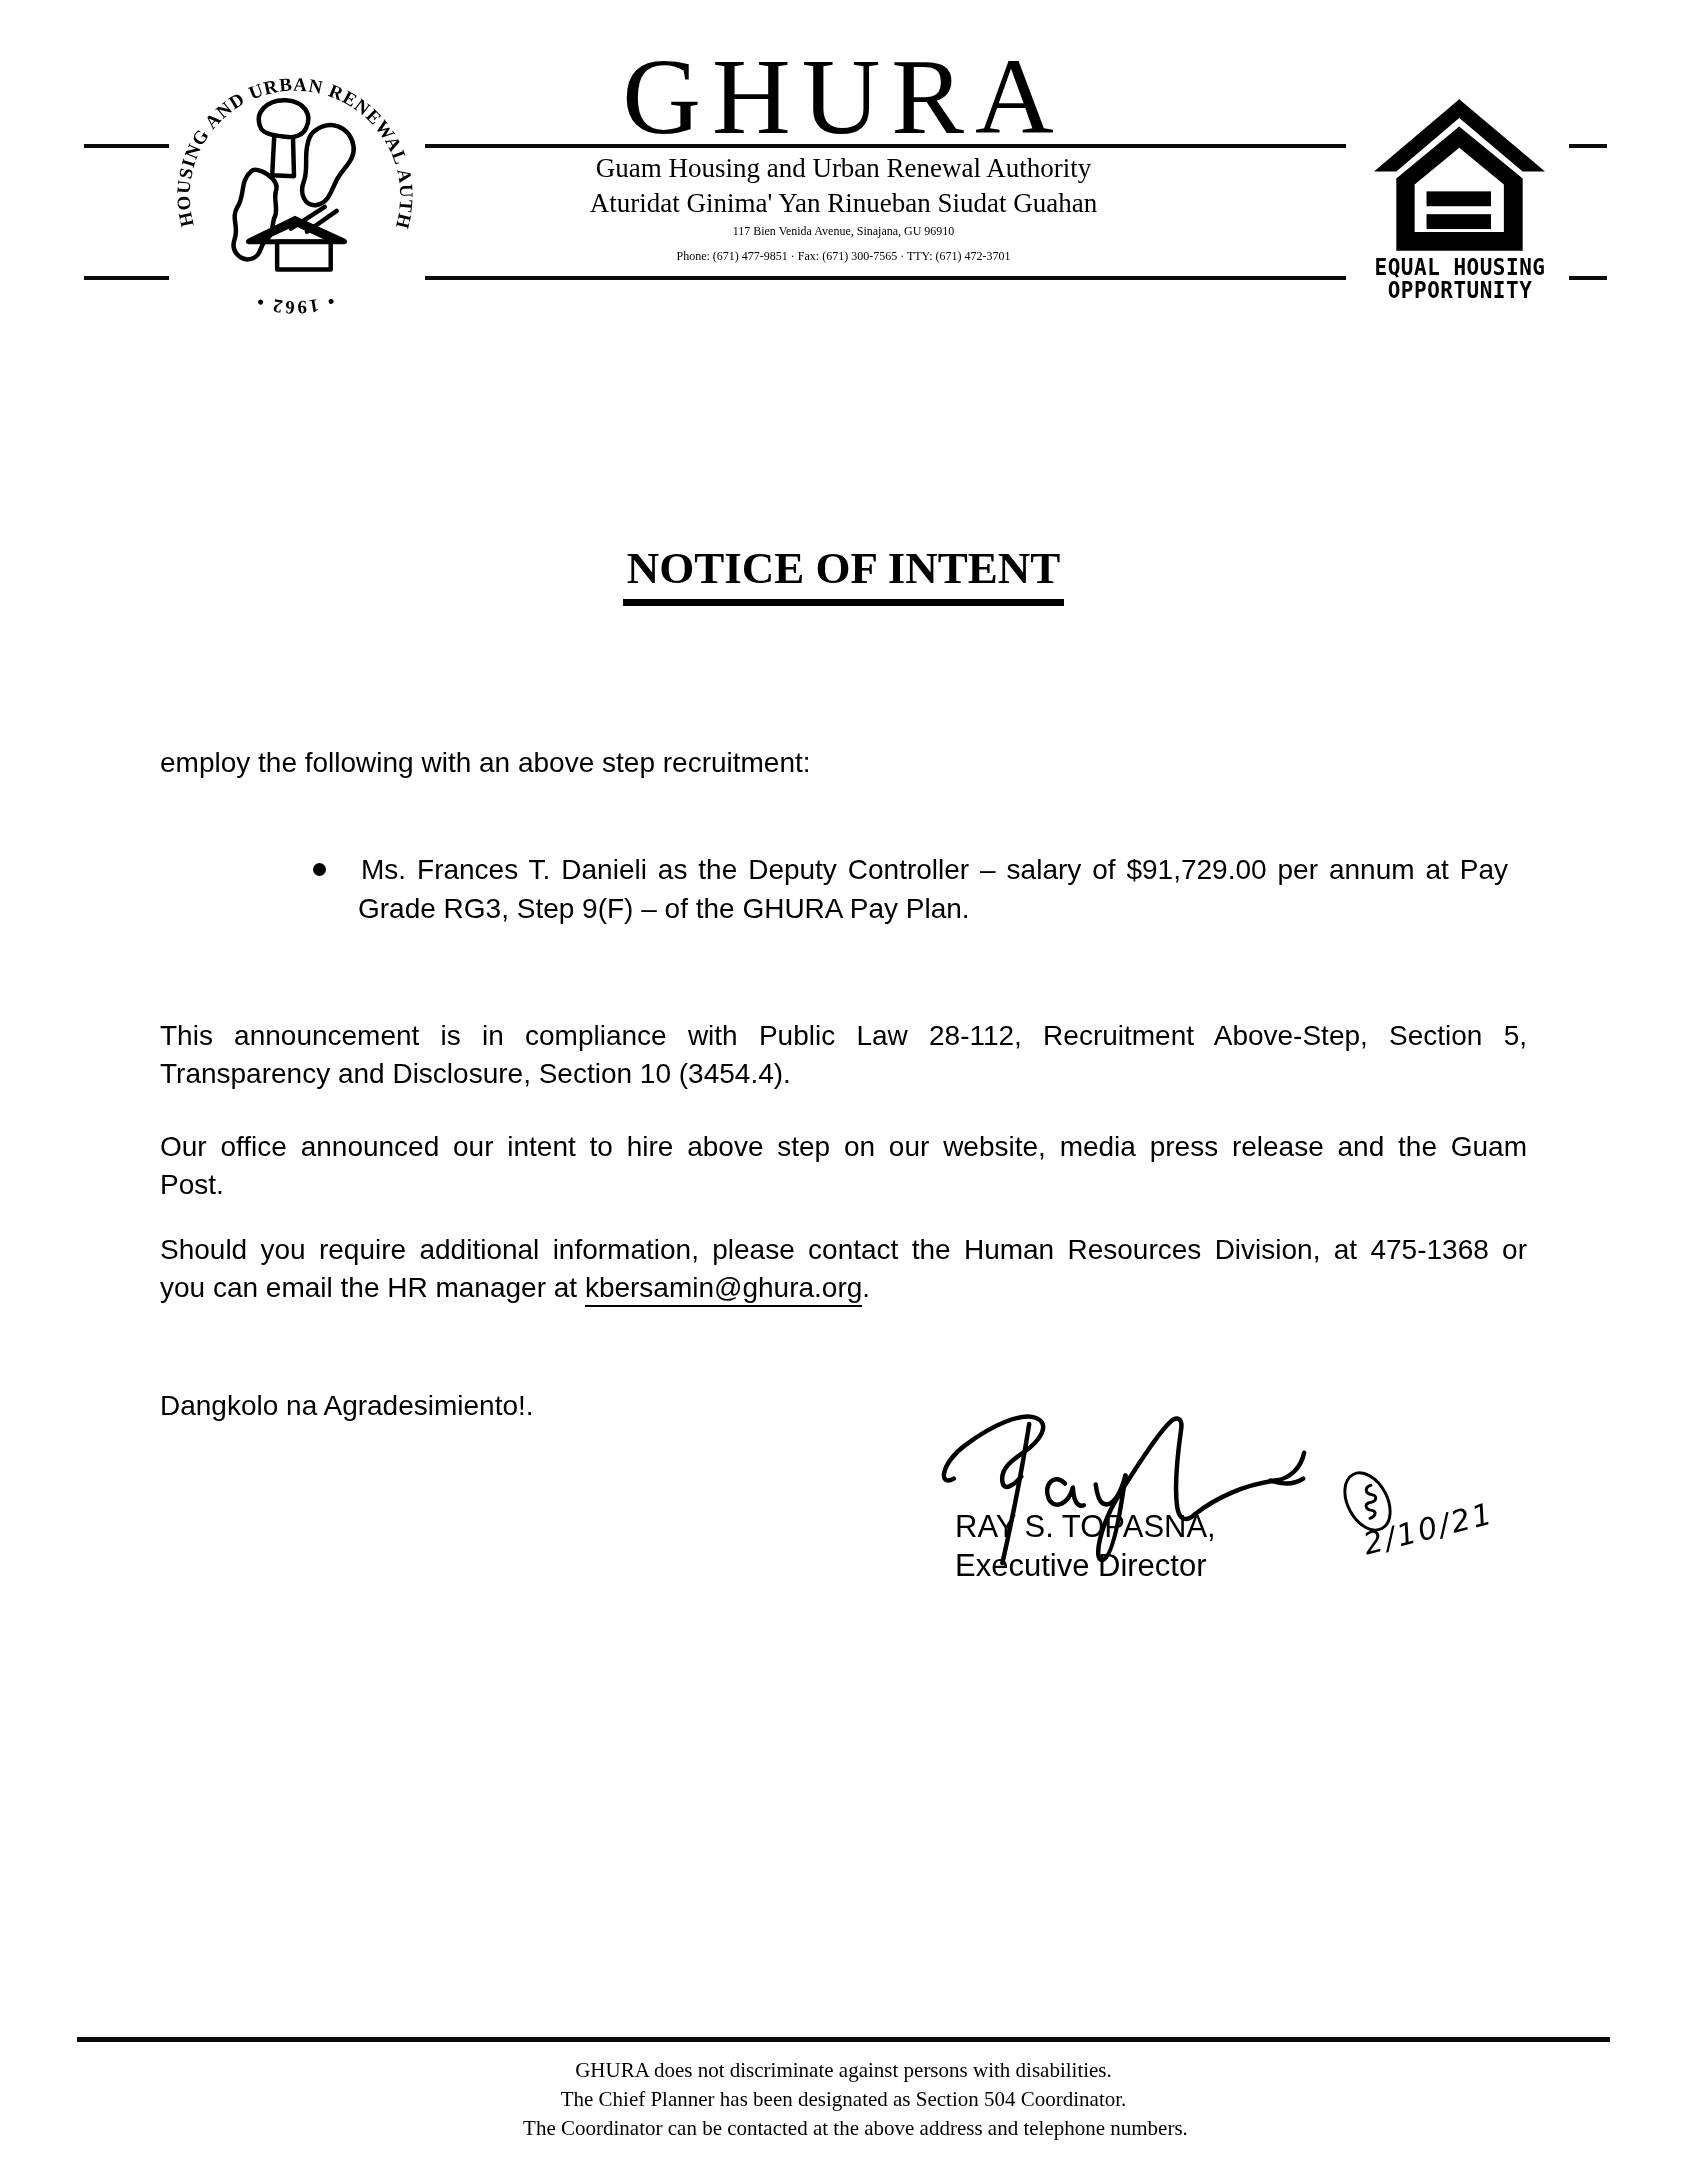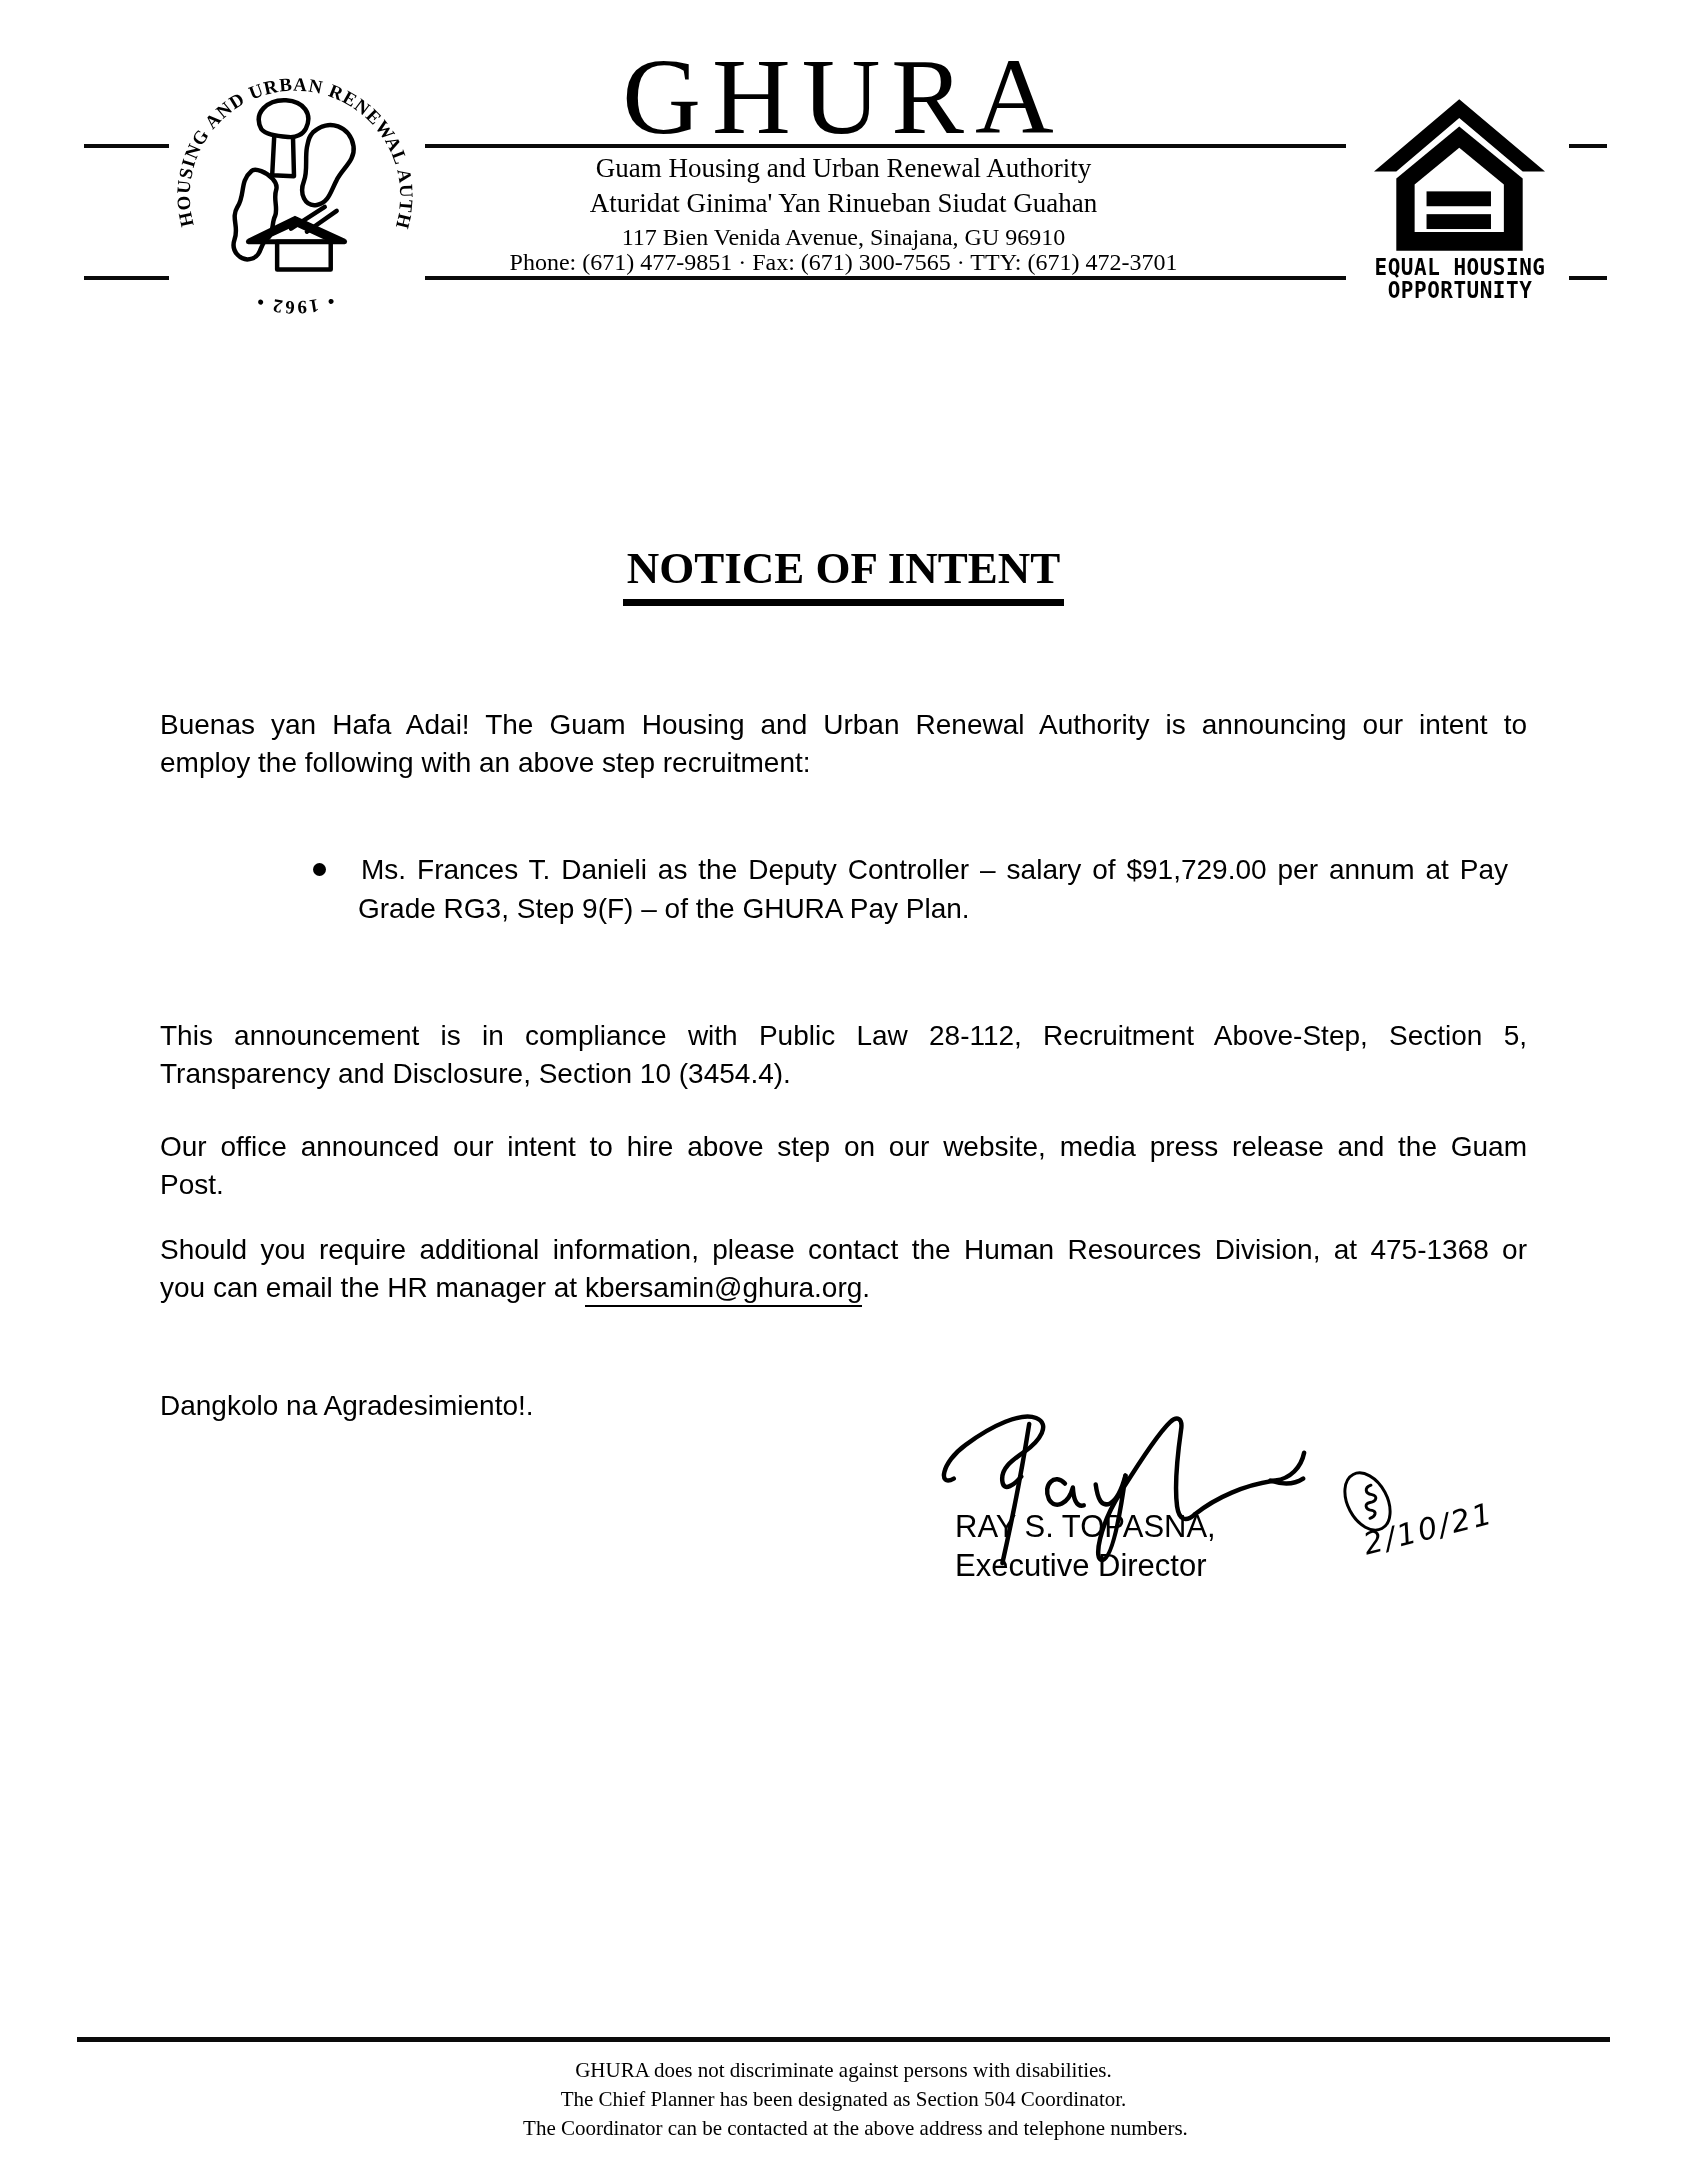--- a/index.html
+++ b/index.html
@@ -7,21 +7,21 @@
         font-family:"Liberation Sans",sans-serif;color:#000;}
   .rule{position:absolute;background:#0a0a0a;z-index:1;}
   .cover{position:absolute;background:#ffffff;z-index:2;}
   
   .ghura-word{position:absolute;left:0;top:47px;width:1687px;text-align:center;
       font-family:"Liberation Serif",serif;font-size:109px;line-height:99px;
       letter-spacing:11px;font-weight:400;z-index:3;}
   .h-line{position:absolute;left:0;width:1687px;text-align:center;
       font-family:"Liberation Serif",serif;z-index:3;}
   .h-sub{font-size:27px;}
-  .h-small{font-size:24px;}
+  .h-small{font-size:12px;}
   
   .eho-text{position:absolute;width:218px;text-align:center;z-index:3;
       font-family:"DejaVu Sans Mono",monospace;font-weight:bold;font-size:21px;
       letter-spacing:0.5px;transform:scaleY(1.08);}
   
   .title-line{position:absolute;left:0;width:1687px;text-align:center;z-index:3;
       font-weight:bold;font-size:45px;}
   .title-underline{display:inline-block;border-bottom:7px solid #000;padding:0 4px 5px 4px;font-family:Liberation Serif, serif;}
   .title-underline2{display:inline-block;border-bottom:6px solid #000;padding:0 3px 4px 3px;}
   
@@ -96,21 +96,20 @@
     <rect fill="#000" x="106" y="186" width="130" height="30"></rect>
     <rect fill="#000" x="106" y="232" width="130" height="30"></rect>
   </svg>
   <div class="eho-text" style="left:1351px;top:255px;">EQUAL HOUSING</div>
   <div class="eho-text" style="left:1351px;top:278px;">OPPORTUNITY</div>
 
   <div class="title-line" style="top:542px;">
     <span class="title-underline">NOTICE OF INTENT</span>
   </div>
 
-  <div class="bline just" style="top:707px;">Buenas yan Hafa Adai!  The Guam Housing and Urban Renewal Authority is announcing our intent to</div>
   <div class="bline" style="top:745px;">employ the following with an above step recruitment:</div>
 
   <div class="bullet-dot" style="left:313px;top:863px;"></div>
   <div class="bline just bullet-line" style="top:852px;">Ms. Frances T. Danieli as the Deputy Controller – salary of $91,729.00 per annum at Pay</div>
   <div class="bline bullet-line2" style="top:891px;">Grade RG3, Step 9(F) – of the GHURA Pay Plan.</div>
 
   <div class="bline just" style="top:1018px;">This announcement is in compliance with Public Law 28-112, Recruitment Above-Step, Section 5,</div>
   <div class="bline" style="top:1056px;">Transparency and Disclosure, Section 10 (3454.4).</div>
 
   <div class="bline just" style="top:1129px;">Our office announced our intent to hire above step on our website, media press release and the Guam</div>

